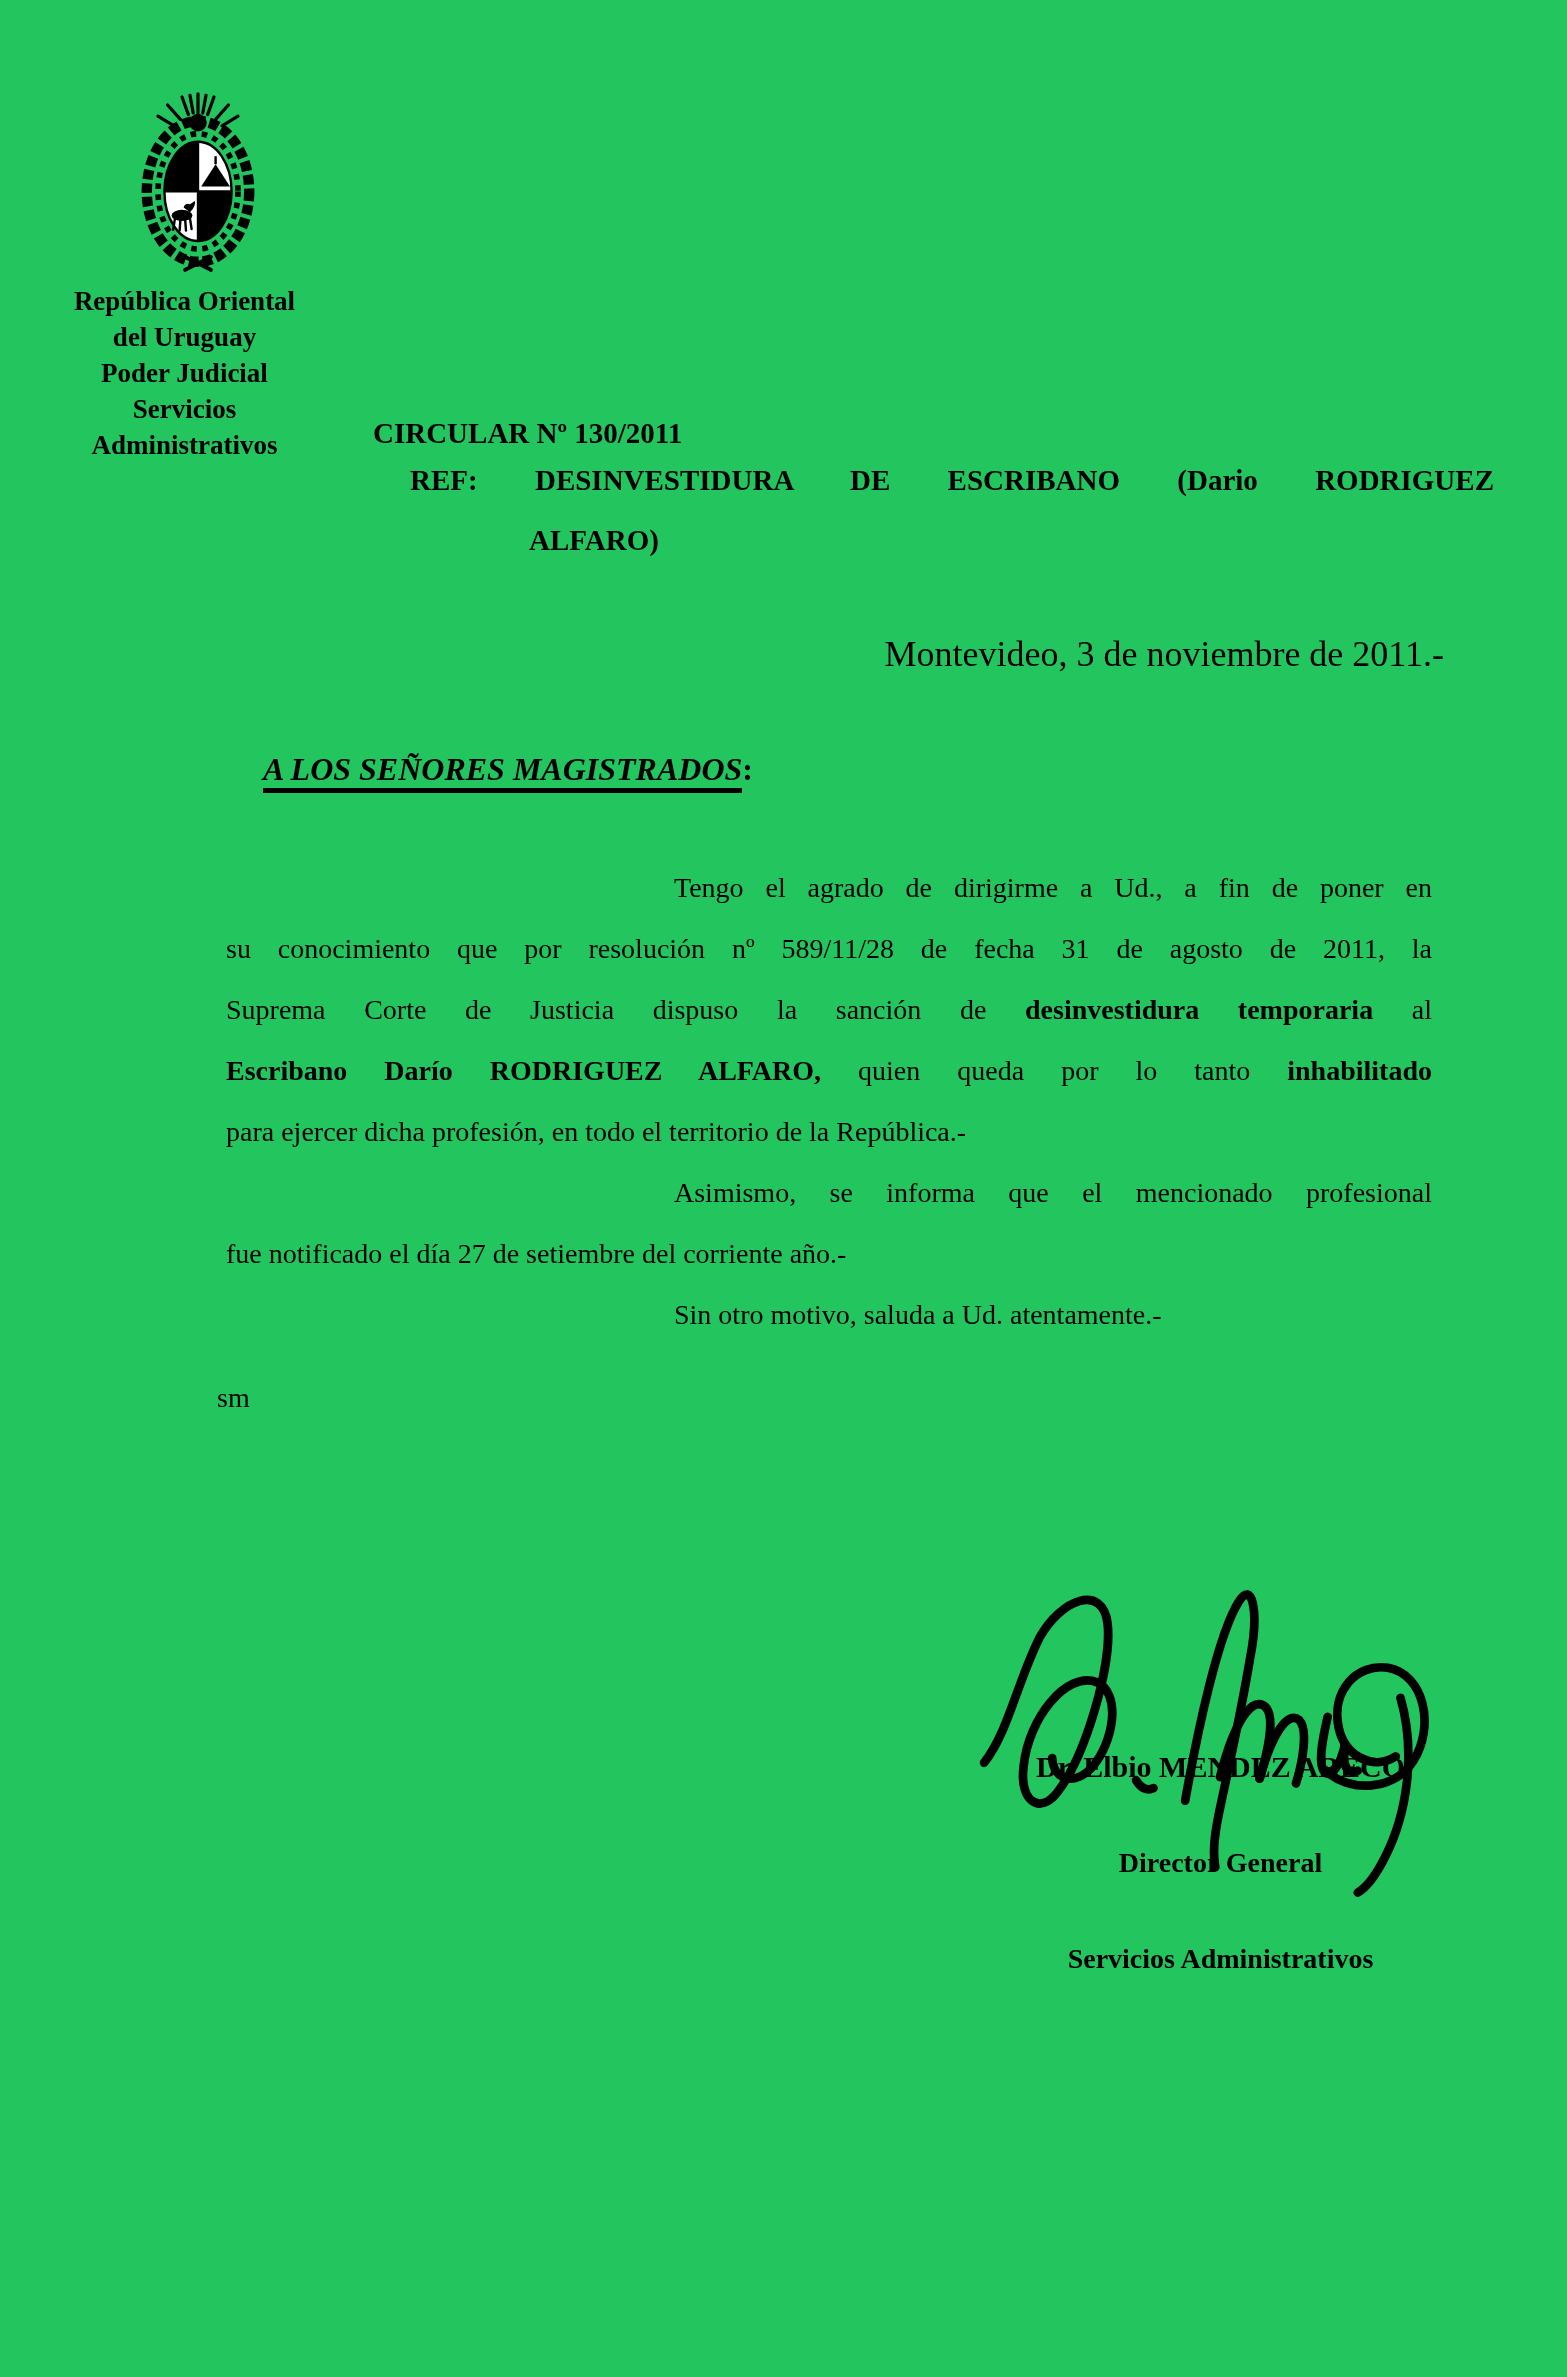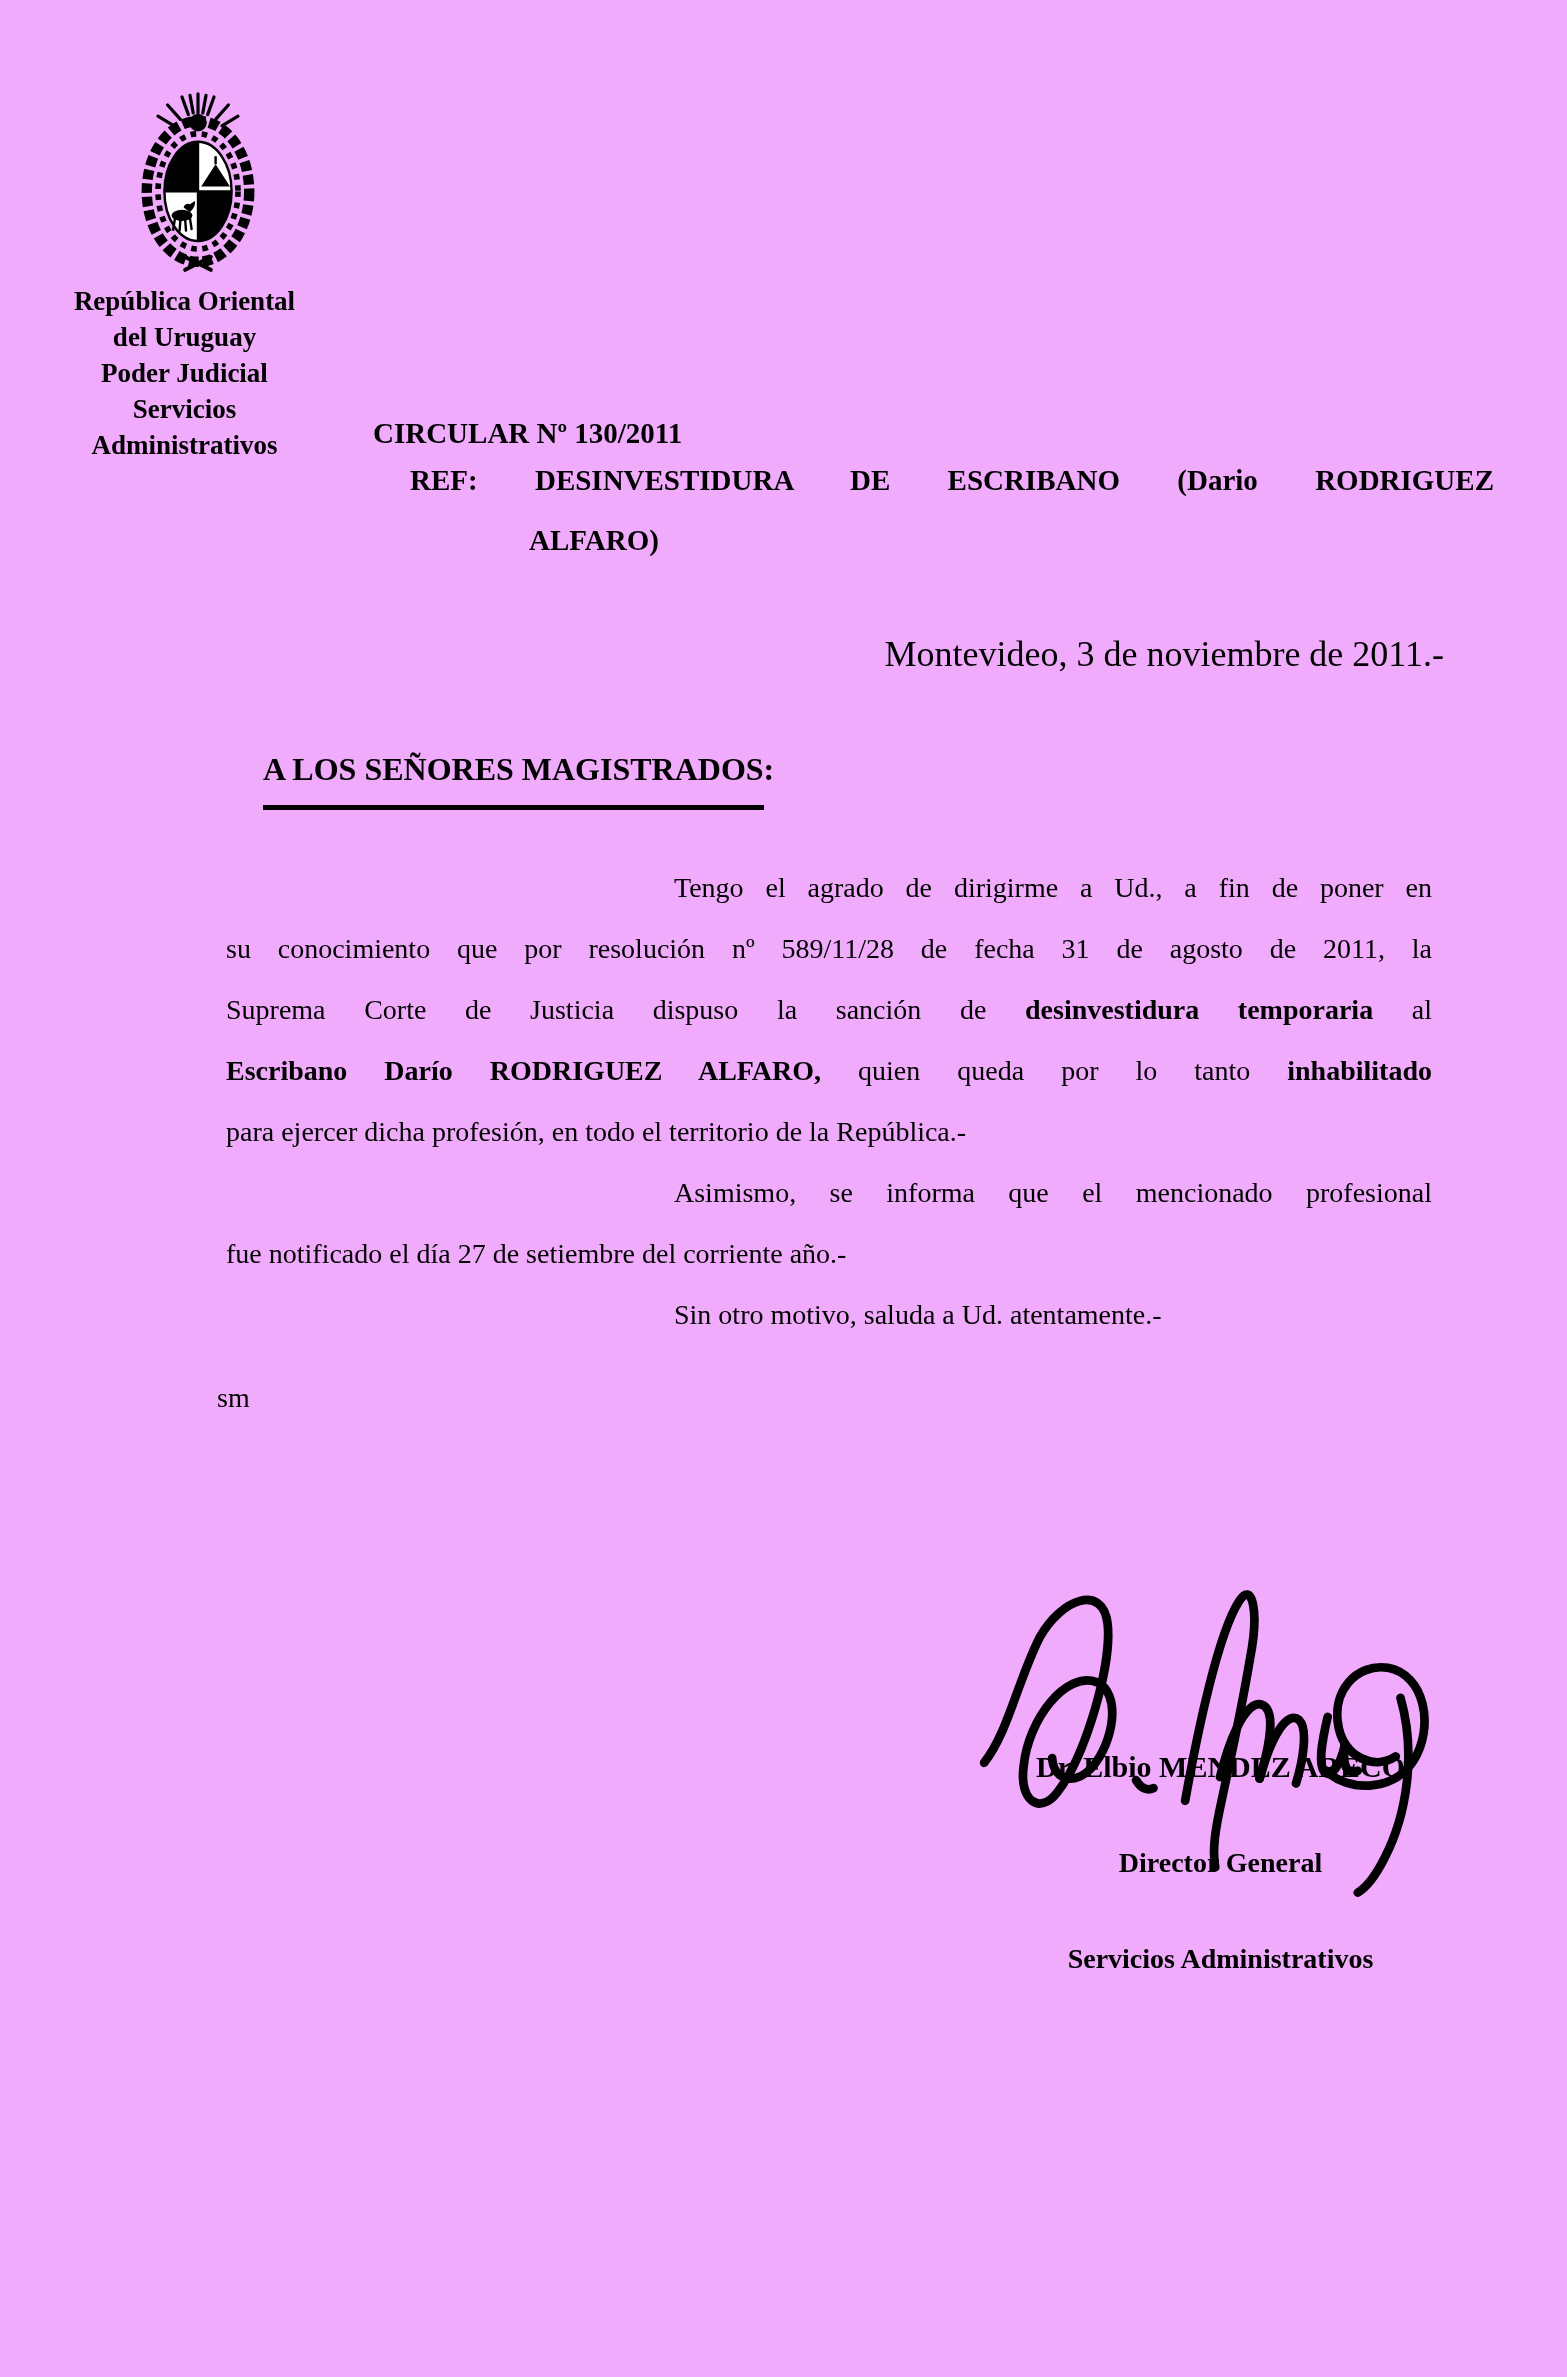--- a/index.html
+++ b/index.html
@@ -1,19 +1,19 @@
 <!DOCTYPE html>
 <html style="font-size:12.7px"><head>
 <meta charset="utf-8">
 <style>
   html,body{margin:0;padding:0;background:#e8e8e8;}
   .page{
     position:relative;
     width:1568px;height:2377px;
-    background:#f0abfc;
+    background:#22c55e;
     font-family:"Liberation Serif","DejaVu Serif",serif;
     color:#000;
     overflow:hidden;
   }
   .crest{position:absolute;left:125px;top:89px;width:146px;height:184px;}
   .institution{
     position:absolute;left:44px;top:283px;width:281px;
     text-align:center;font-weight:bold;font-size:27px;line-height:36px;
   }
   .circular{
@@ -27,21 +27,21 @@
   .ref-l1{text-align:justify;text-align-last:justify;}
   .ref-l2{padding-left:119px;}
   .dateline{
     position:absolute;left:226px;top:633px;width:1218px;
     text-align:right;font-size:36px;white-space:nowrap;
   }
   .salutation{
     position:absolute;left:263px;top:751px;
     font-weight:bold;font-size:32px;white-space:nowrap;
   }
-  .salutation .u{border-bottom:5.5px solid #000;padding-bottom:17px;display:inline-block;}
+  .salutation .u{border-bottom:5.5px solid #000;padding-bottom:0;display:inline-block;font-style:italic;}
   .body-block{
     position:absolute;left:226px;top:857px;width:1206px;
     font-size:28px;line-height:61px;
   }
   .bline{width:100%;box-sizing:border-box;}
   .bline.just{text-align:justify;text-align-last:justify;text-justify:inter-word;}
   .bline.indent{padding-left:448px;}
   .initials{position:absolute;left:211px;top:1382px;font-size:28px;margin-left:6px;}
   .sig-scrawl{position:absolute;left:973px;top:1563px;width:475px;height:341px;z-index:2;pointer-events:none;}
   .sig-block{

